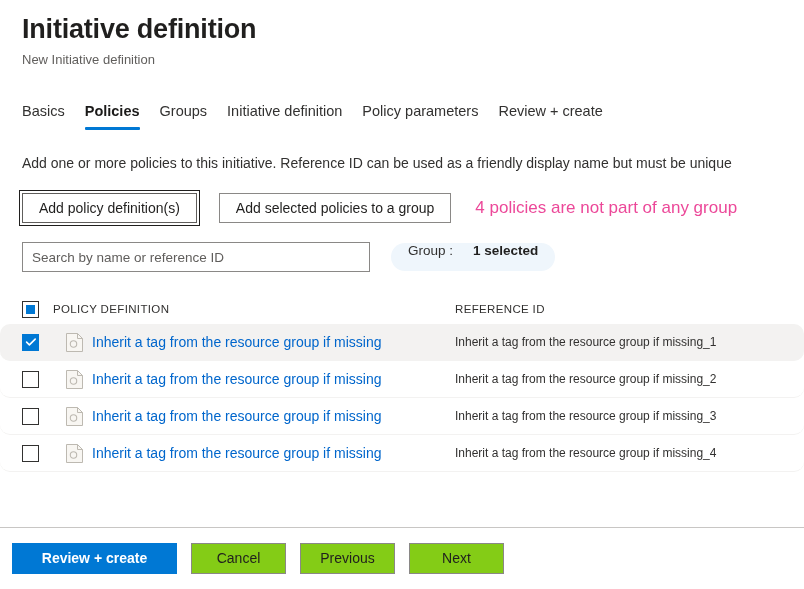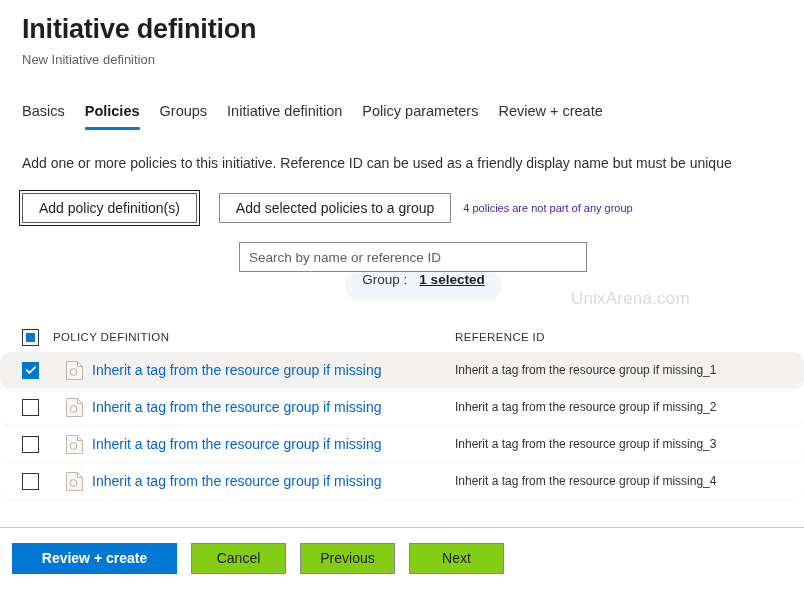--- a/index.html
+++ b/index.html
@@ -107,32 +107,31 @@
   }
   .cmd-btn.focused {
     outline: 1px solid #201f1e;
     outline-offset: 2px;
     border-color: #605e5c;
   }
   .cmd-gap {
     width: 22px;
   }
   .cmd-note {
-    font-size: 11px;
-    color: #4c1d95;
-    margin-left: 12px;
+    font-size: 17px;
+    color: #ec4899;
+    margin-left: 24px;
     white-space: nowrap;
   }
 
   
   .filterbar {
     display: flex;
     align-items: center;
     margin: 19px 0 0 22px;
-    flex-direction: column;
   }
   .search-input {
     width: 348px;
     height: 30px;
     box-sizing: border-box;
     border: 1px solid #8a8886;
     background: #ffffff;
     font-family: "Liberation Sans", sans-serif;
     font-size: 13.5px;
     color: #323130;
@@ -150,23 +149,22 @@
     padding: 0 17px;
     border-radius: 14px;
     background: #eff6fc;
     font-size: 13.5px;
     color: #323130;
     white-space: nowrap;
     cursor: pointer;
   }
   .pill b {
     font-weight: 700;
-    margin-left: 12px;
+    margin-left: 20px;
     color: #201f1e;
-    text-decoration: underline;
   }
 
   
   .watermark {
     position: absolute;
     left: 571px;
     top: 289px;
     font-size: 17px;
     color: #d6dae2;
     letter-spacing: 0.2px;
@@ -350,21 +348,20 @@
   </div>
 
   <div class="filterbar">
     <input class="search-input" type="text" placeholder="Search by name or reference ID" style="">
     <div class="pill">
       <span>Group :</span>
       <b>1 selected</b>
     </div>
   </div>
 
-  <div class="watermark">UnixArena.com</div>
 
   <div class="table">
 
     <div class="trow thead">
       <div class="col-check">
         <span class="cbox indeterminate"></span>
       </div>
       <div class="col-name th">POLICY DEFINITION</div>
       <div class="col-ref th">REFERENCE ID</div>
     </div>

